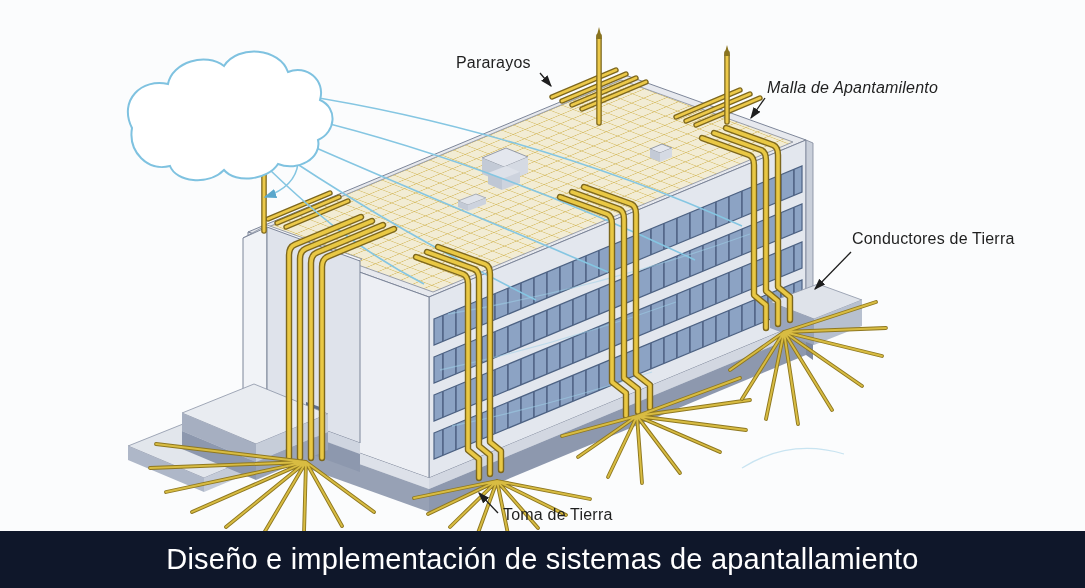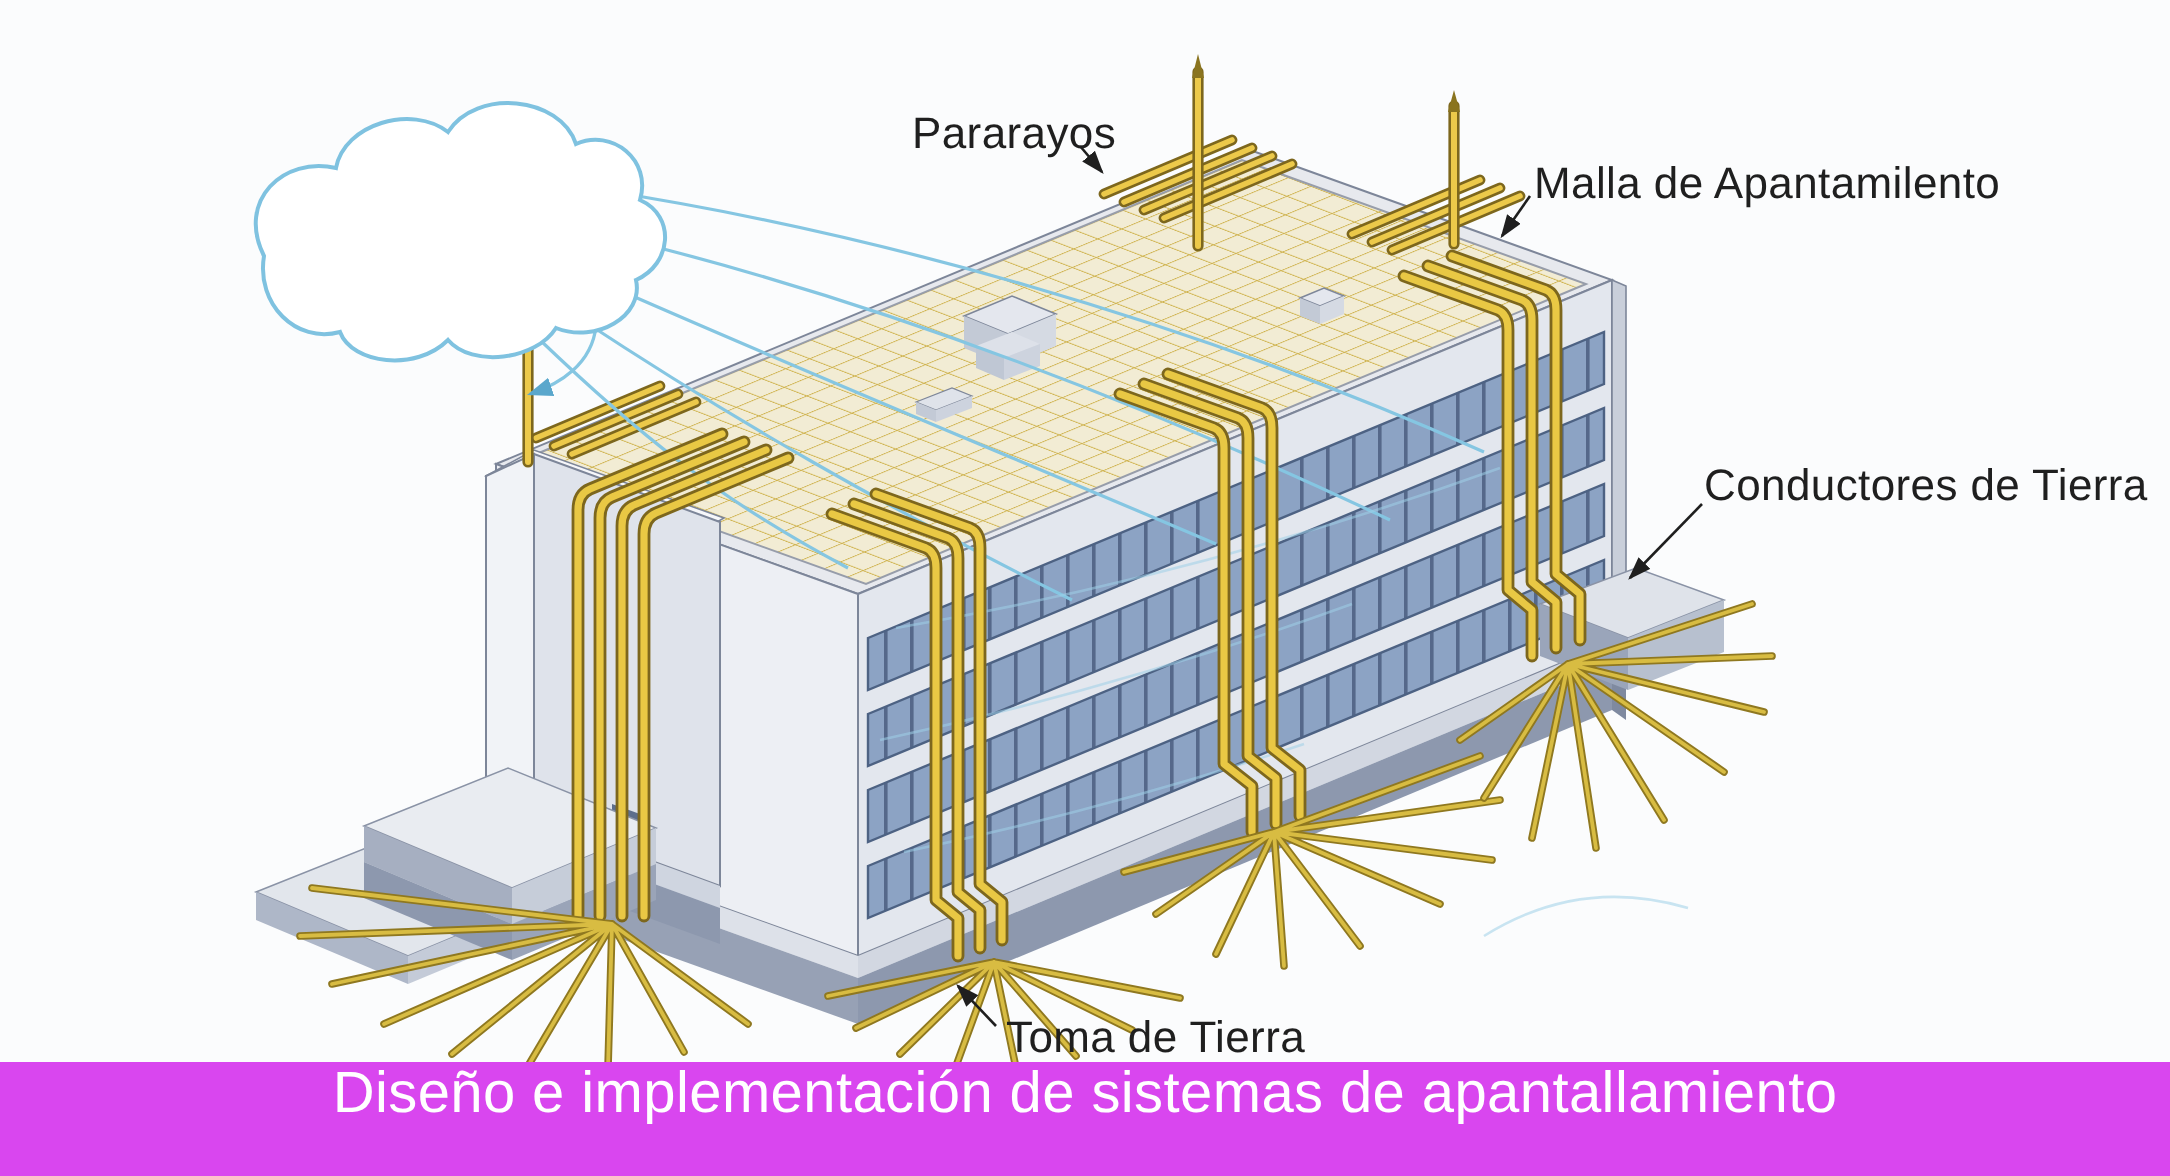--- a/index.html
+++ b/index.html
@@ -6,29 +6,29 @@
   #screen{
     position:relative;
     width:1085px;height:588px;
     background:#fbfcfd;
     overflow:hidden;
     font-family:"Liberation Sans", sans-serif;
   }
   #diagram-svg{position:absolute;left:0;top:0;}
   .diagram-label{
     position:absolute;
-    font-size:22px;
+    font-size:16px;
     color:#1f1f1f;
     white-space:nowrap;
     letter-spacing:.2px;
   }
   #footer-bar{
     position:absolute;left:0;top:531px;width:1085px;height:57px;
-    background:#d946ef;
-    display:flex;justify-content:center;
+    background:#0f172a;
+    display:flex;align-items:center;justify-content:center;
   }
   #footer-title{
     color:#ffffff;
     font-size:29px;
     letter-spacing:.2px;
   }
   
   .to{stroke:#7d671d;stroke-width:6.4;fill:none;stroke-linejoin:round;stroke-linecap:round;}
   .ti{stroke:#e9c844;stroke-width:3.6;fill:none;stroke-linejoin:round;stroke-linecap:round;}
   .bo{stroke:#7d671d;stroke-width:5.4;fill:none;stroke-linecap:round;}
@@ -246,21 +246,21 @@
 
     <g>
       <path class="leader" d="M540,73 L551,86" marker-end="url(#m-arr)"></path>
       <path class="leader" d="M765,98 L751,118" marker-end="url(#m-arr)"></path>
       <path class="leader" d="M851,252 L815,289" marker-end="url(#m-arr)"></path>
       <path class="leader" d="M498,513 L479,493" marker-end="url(#m-arr)"></path>
     </g>
   </svg>
 
   <div class="diagram-label" style="left:456px;top:54px;">Pararayos</div>
-  <div class="diagram-label" style="left:767px;top:79px;">Malla de Apantamilento</div>
+  <div class="diagram-label" style="left:767px;top:79px;font-style:italic;">Malla de Apantamilento</div>
   <div class="diagram-label" style="left:852px;top:230px;">Conductores de Tierra</div>
   <div class="diagram-label" style="left:503px;top:506px;">Toma de Tierra</div>
 
   <div id="footer-bar">
     <span id="footer-title">Diseño e implementación de sistemas de apantallamiento</span>
   </div>
 
 </div>
 
 </body></html>

